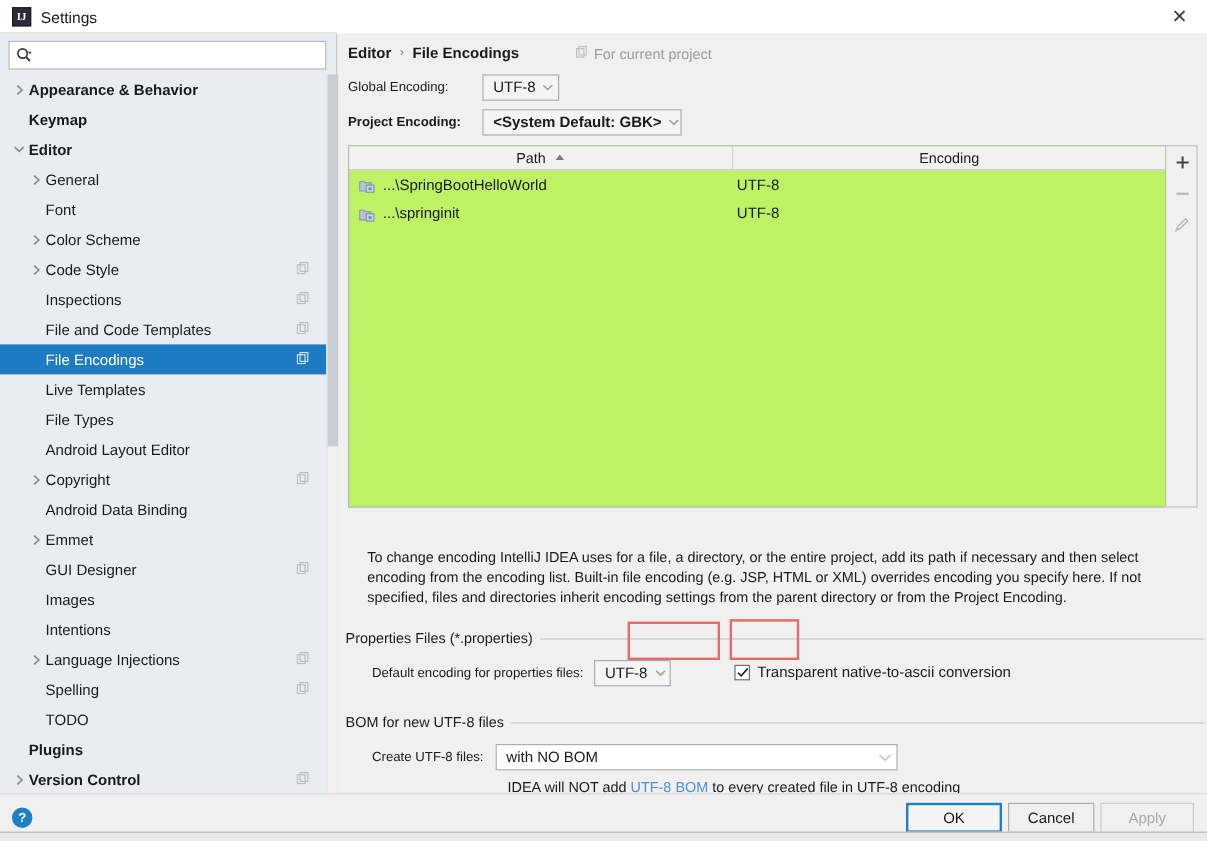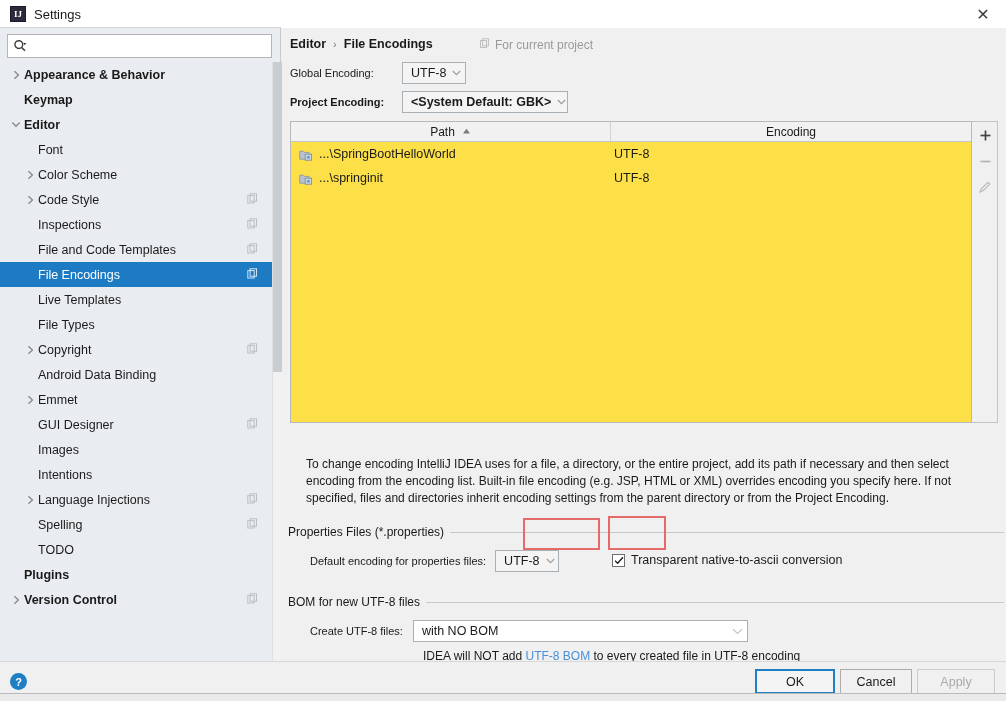--- a/index.html
+++ b/index.html
@@ -167,21 +167,21 @@
   .combo.wide {
     background: #ffffff;
     border: 1px solid #a9b0b5;
     padding-right: 4px;
   }
 
   
   .table-panel {
     position: absolute; left: 8px; top: 93px;
     width: 682px; height: 302px;
-    background: #fde047;
+    background: #bef264;
     border: 1px solid #b8b8b8;
   }
   .table-header {
     display: flex;
     height: 20px;
     background: #f1f1f1;
     border-bottom: 1px solid #c5c5c5;
     font-size: 12px;
   }
   .th {
@@ -351,20 +351,28 @@
         </div>
         <div class="tree-row ind-0">
           <span class="tree-arrow" style="color: rgb(139, 139, 139);">
             <svg width="10" height="9" viewBox="0 0 10 9">
               <polyline points="1.3,2.6 5,6.2 8.7,2.6" fill="none" stroke="currentColor" stroke-width="1.4"></polyline>
             </svg>
           </span>
           <span class="tree-label bold">Editor</span>
         </div>
         <div class="tree-row ind-1">
+          <span class="tree-arrow" style="color: rgb(139, 139, 139);">
+            <svg width="9" height="10" viewBox="0 0 9 10">
+              <polyline points="2.4,1.3 6.4,5 2.4,8.7" fill="none" stroke="currentColor" stroke-width="1.4"></polyline>
+            </svg>
+          </span>
+          <span class="tree-label">General</span>
+        </div>
+        <div class="tree-row ind-1">
           <span class="tree-arrow"></span>
           <span class="tree-label">Font</span>
         </div>
         <div class="tree-row ind-1">
           <span class="tree-arrow" style="color: rgb(139, 139, 139);">
             <svg width="9" height="10" viewBox="0 0 9 10">
               <polyline points="2.4,1.3 6.4,5 2.4,8.7" fill="none" stroke="currentColor" stroke-width="1.4"></polyline>
             </svg>
           </span>
           <span class="tree-label">Color Scheme</span>
@@ -405,20 +413,24 @@
               <rect x="3.1" y="0.8" width="6.4" height="7.4" fill="none" stroke="currentColor" stroke-width="1"></rect>
             </svg></span>
         </div>
         <div class="tree-row ind-1">
           <span class="tree-arrow"></span>
           <span class="tree-label">Live Templates</span>
         </div>
         <div class="tree-row ind-1">
           <span class="tree-arrow"></span>
           <span class="tree-label">File Types</span>
+        </div>
+        <div class="tree-row ind-1">
+          <span class="tree-arrow"></span>
+          <span class="tree-label">Android Layout Editor</span>
         </div>
         <div class="tree-row ind-1">
           <span class="tree-arrow" style="color: rgb(139, 139, 139);">
             <svg width="9" height="10" viewBox="0 0 9 10">
               <polyline points="2.4,1.3 6.4,5 2.4,8.7" fill="none" stroke="currentColor" stroke-width="1.4"></polyline>
             </svg>
           </span>
           <span class="tree-label">Copyright</span>
           <span class="copy-icon" style="color: rgb(106, 106, 106);"><svg width="11" height="11" viewBox="0 0 11 11">
               <rect x="0.8" y="2.6" width="6.4" height="7.4" fill="none" stroke="currentColor" stroke-width="1"></rect>

